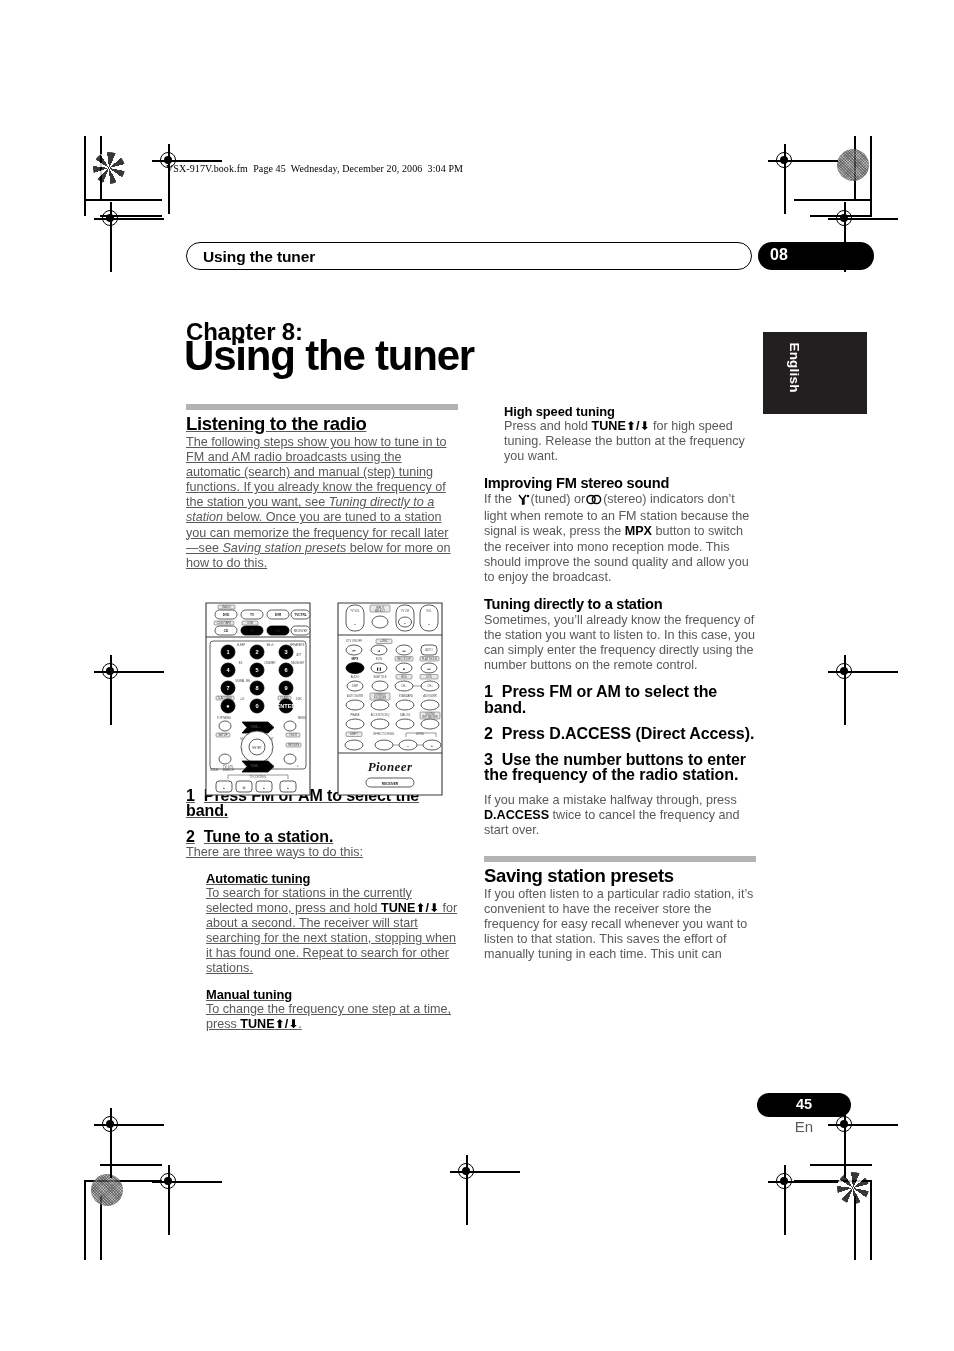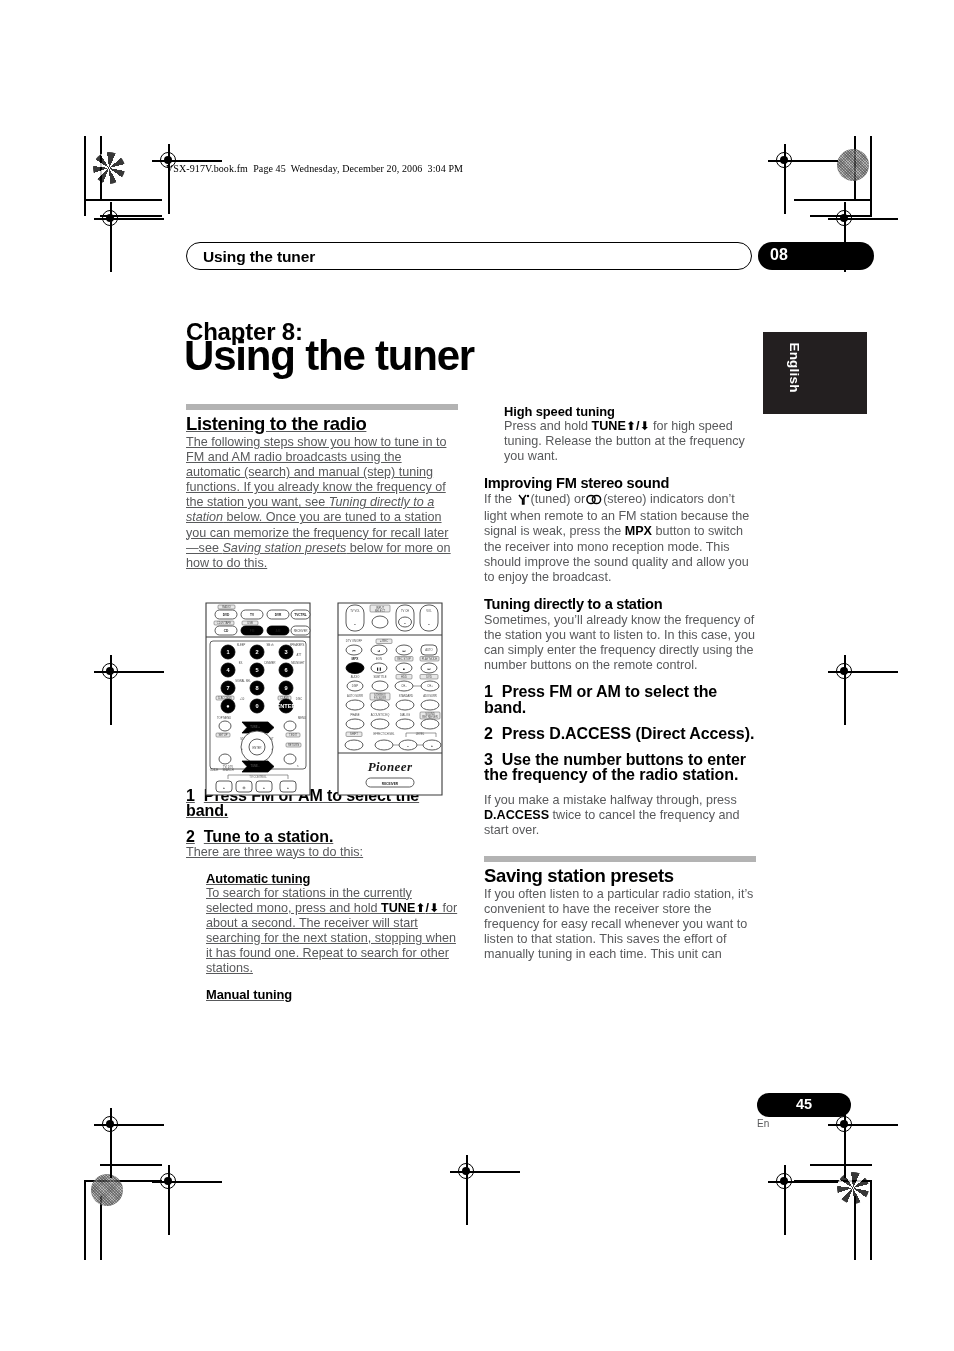--- a/index.html
+++ b/index.html
@@ -279,22 +279,22 @@
     text-align: center;
     color: #fff;
     font-size: 14.5px;
     font-weight: bold;
   }
   .pagelang {
     position: absolute;
     left: 757px;
     top: 1118px;
     width: 94px;
-    text-align: left;
-    font-size: 10px;
+    text-align: center;
+    font-size: 15px;
     color: #58595b;
   }
 </style>
 </head>
 <body>
 
 <div>
 
   <div class="cropline" style="left:84px;  top:136px;  width:1.6px; height:80px;"></div>
   <div class="cropline" style="left:100px; top:136px;  width:1.6px; height:64px;"></div>
@@ -416,20 +416,21 @@
   <div class="step nohang"><span class="num">1</span><span>Press FM or AM to select the band.</span></div>
 
   <div class="step nohang"><span class="num">2</span><span>Tune to a station.</span></div>
   <p class="body">There are three ways to do this:</p>
 
   <div class="indent">
     <h4 class="subsub">Automatic tuning</h4>
     <p class="body"><span>To search for stations in the currently selected mono, press and hold </span><b class="bk">TUNE</b><span class="arr">⬆</span><b class="bk">/</b><span class="arr">⬇</span><span> for about a second. The receiver will start searching for the next station, stopping when it has found one. Repeat to search for other stations.</span></p>
 
     <h4 class="subsub">Manual tuning</h4>
+    <p class="body"><span>To change the frequency one step at a time, press </span><b class="bk">TUNE</b><span class="arr">⬆</span><b class="bk">/</b><span class="arr">⬇</span><span>.</span></p>
   </div>
 </div>
 
 <div class="remote-fig">
 <svg viewBox="0 0 252 196" width="252" height="196" xmlns="http://www.w3.org/2000/svg">
   <defs>
     <style>
       .bd { fill:#fff; stroke:#3a3a3a; stroke-width:1.1; }
       .bt { fill:#fff; stroke:#4a4a4a; stroke-width:.9; }
       .hl { fill:#000; stroke:#000; stroke-width:.8; }

